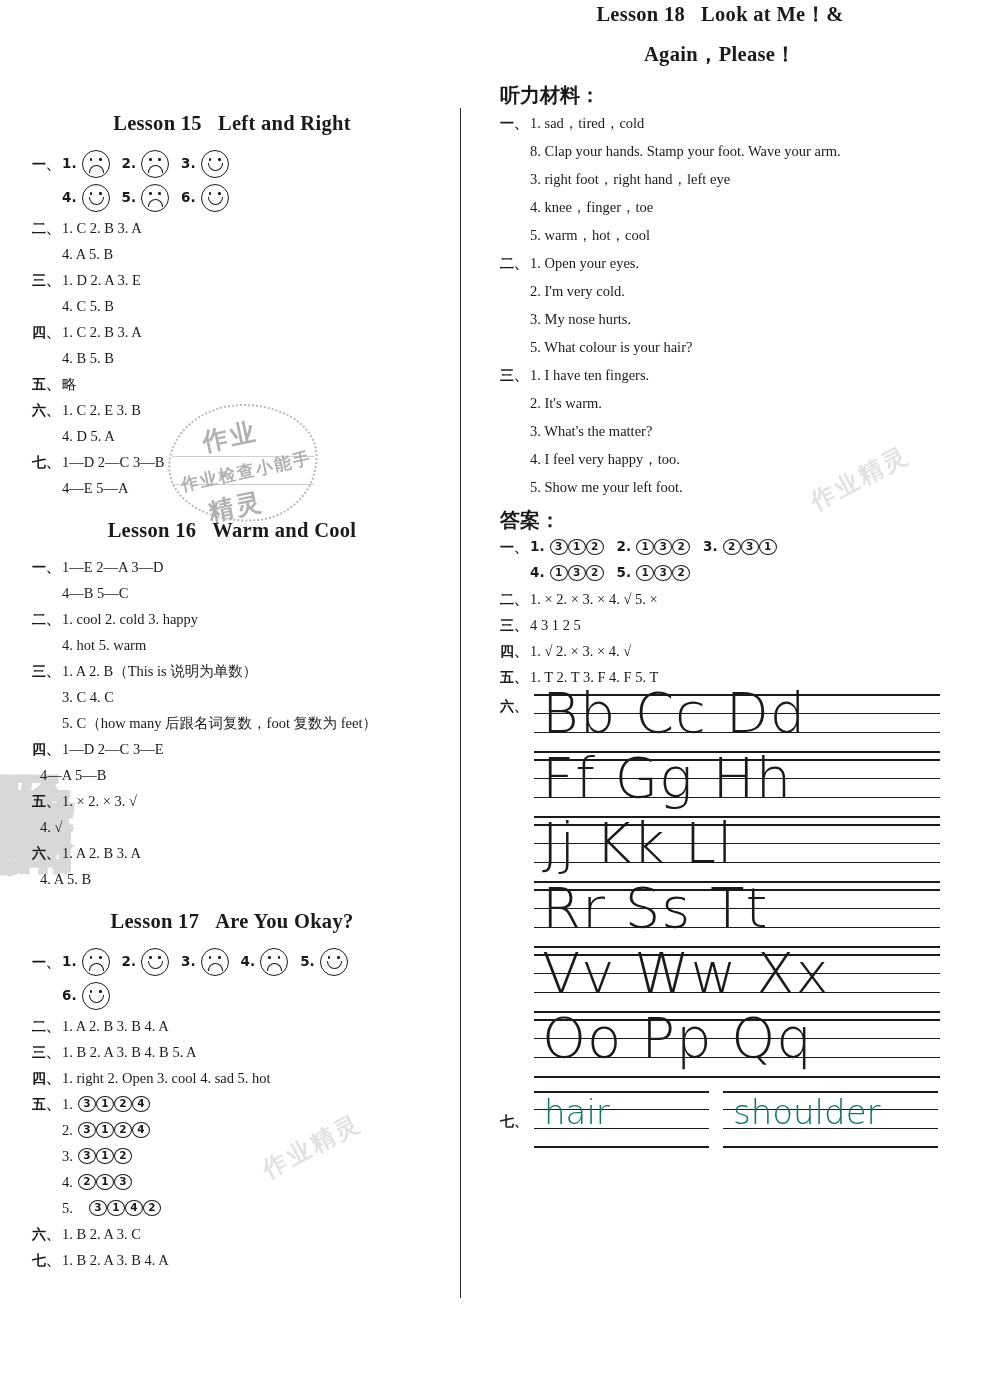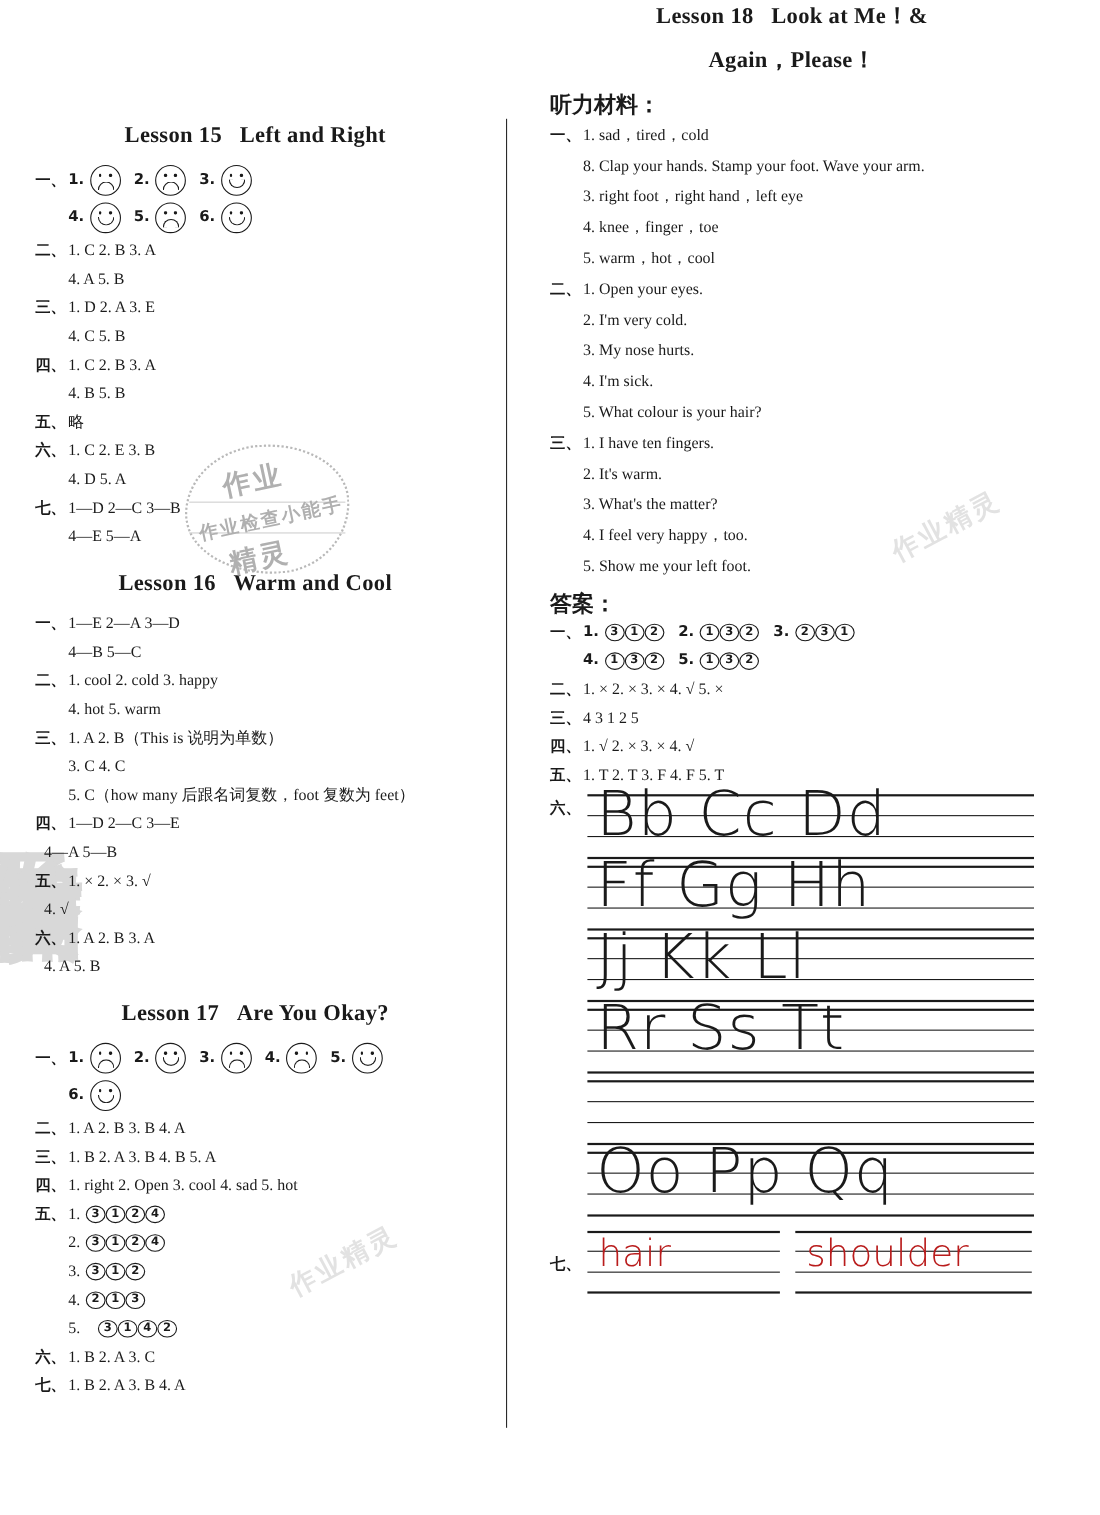--- a/index.html
+++ b/index.html
@@ -127,21 +127,21 @@
     color:#1a1a1a;white-space:nowrap;line-height:1;
   }
   .word-grid{position:relative;height:60px;width:175px;display:inline-block;vertical-align:top;}
   .word-grid hr{position:absolute;left:0;right:0;margin:0;border:none;background:#1a1a1a;}
   .word-grid hr.a{top:0;height:1.6px;}
   .word-grid hr.b{top:18px;height:1.2px;}
   .word-grid hr.c{top:37px;height:1.2px;}
   .word-grid hr.d{top:55px;height:1.6px;}
   .word-grid .w{
     position:absolute;left:10px;top:4px;font-family:"DejaVu Sans",sans-serif;
-    font-weight:300;font-size:34px;line-height:1;color:#b91c1c;
+    font-weight:300;font-size:34px;line-height:1;color:#0f766e;
   }
 
   .pagenum{
     position:absolute;left:0;right:0;bottom:24px;text-align:center;
     font-family:"DejaVu Sans",sans-serif;font-size:17px;font-weight:600;
     color:#1a1a1a;letter-spacing:2px;z-index:4;
   }
   .cn-head{
     font-family:"DejaVu Sans",sans-serif;font-size:20px;font-weight:700;
     margin:0;
@@ -430,24 +430,20 @@
           <span class="cn">二、</span>
           <span class="mix">1. Open your eyes.</span>
         </div>
         <div class="ans-line" style="height: 28px;">
           <span class="cn pad">一、</span>
           <span class="mix">2. I'm very cold.</span>
         </div>
         <div class="ans-line" style="height: 28px;">
           <span class="cn pad">一、</span>
           <span class="mix">3. My nose hurts.</span>
-        </div>
-        <div class="ans-line" style="height: 28px;">
-          <span class="cn pad">一、</span>
-          <span class="mix">4. I'm sick.</span>
         </div>
         <div class="ans-line" style="height: 28px;">
           <span class="cn pad">一、</span>
           <span class="mix">5. What colour is your hair?</span>
         </div>
         <div class="ans-line" style="height: 28px;">
           <span class="cn">三、</span>
           <span class="mix">1. I have ten fingers.</span>
         </div>
         <div class="ans-line" style="height: 28px;">
@@ -538,20 +534,21 @@
               </div>
               <div class="hw">Rr Ss Tt</div>
             </div>
             <div class="grid-row" style="margin-bottom: 3px;">
               <div class="g">
                 <hr class="a">
                 <hr class="b">
                 <hr class="c">
                 <hr class="d">
               </div>
+              <div class="hw">Vv Ww Xx</div>
             </div>
             <div class="grid-row" style="margin-bottom: 3px;">
               <div class="g">
                 <hr class="a">
                 <hr class="b">
                 <hr class="c">
                 <hr class="d">
               </div>
               <div class="hw">Oo Pp Qq</div>
             </div>

